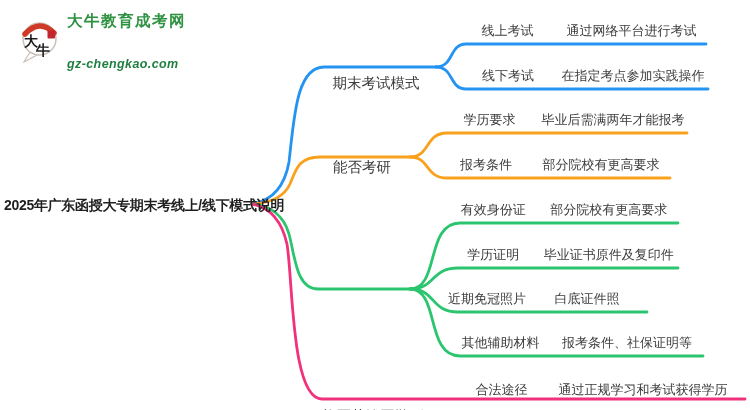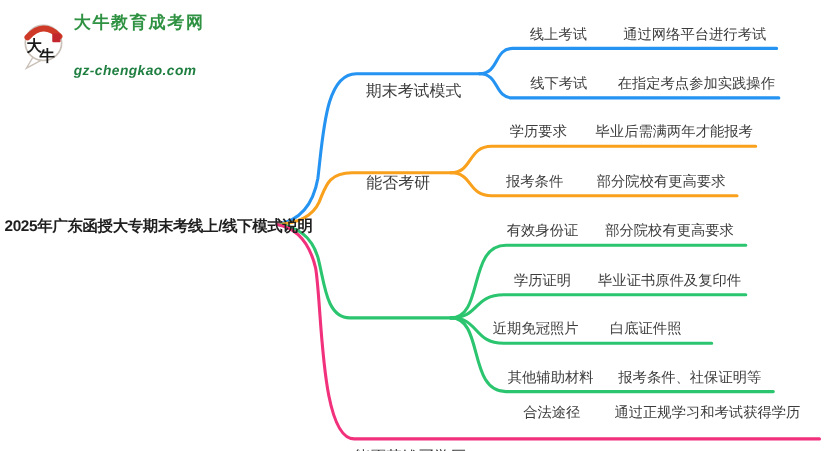--- a/index.html
+++ b/index.html
@@ -105,18 +105,18 @@
   </div>
   <div class="leaf" style="left:447px;top:285px;width:200px">
     <span class="lbl">近期免冠照片</span>
     <span class="dsc">白底证件照</span>
   </div>
   <div class="leaf" style="left:450px;top:329px;width:253px">
     <span class="lbl">其他辅助材料</span>
     <span class="dsc">报考条件、社保证明等</span>
   </div>
 
-  <div class="leaf single" style="left:462px;top:361px;width:283px">
+  <div class="leaf single" style="left:462px;top:376px;width:283px">
     <span class="lbl">合法途径</span>
     <span class="dsc">通过正规学习和考试获得学历</span>
   </div>
 
 </div>
 
 </body></html>

